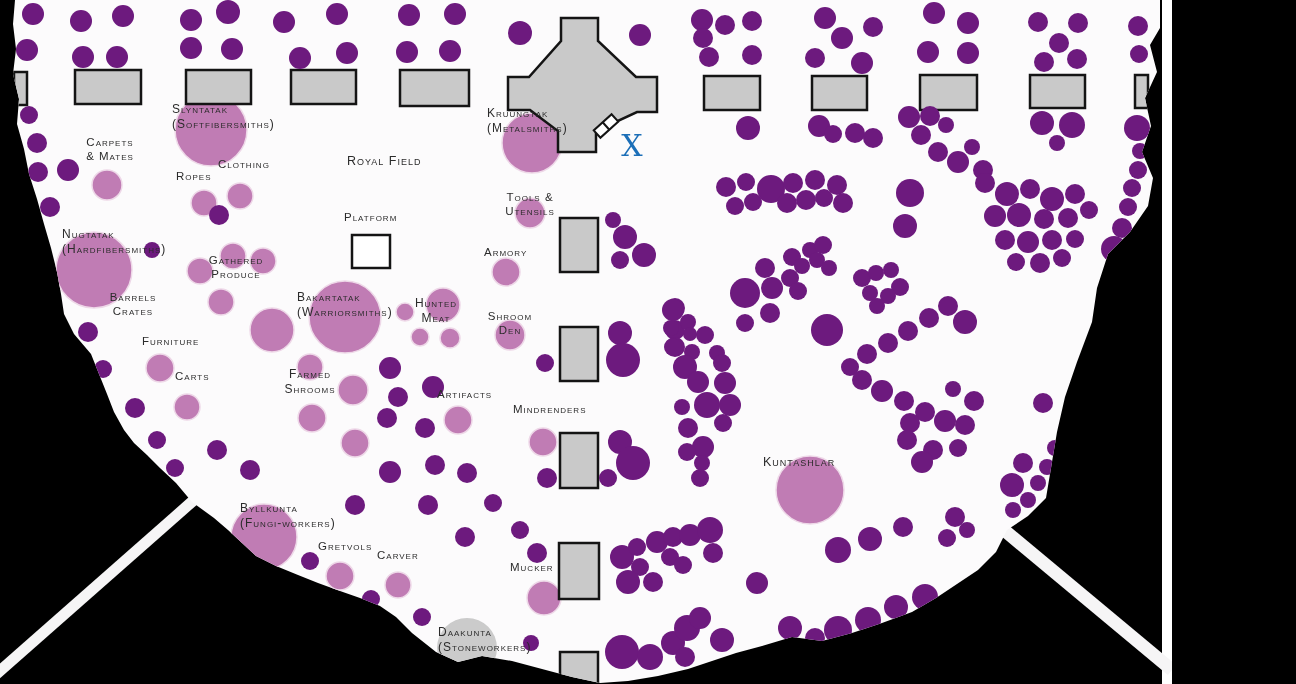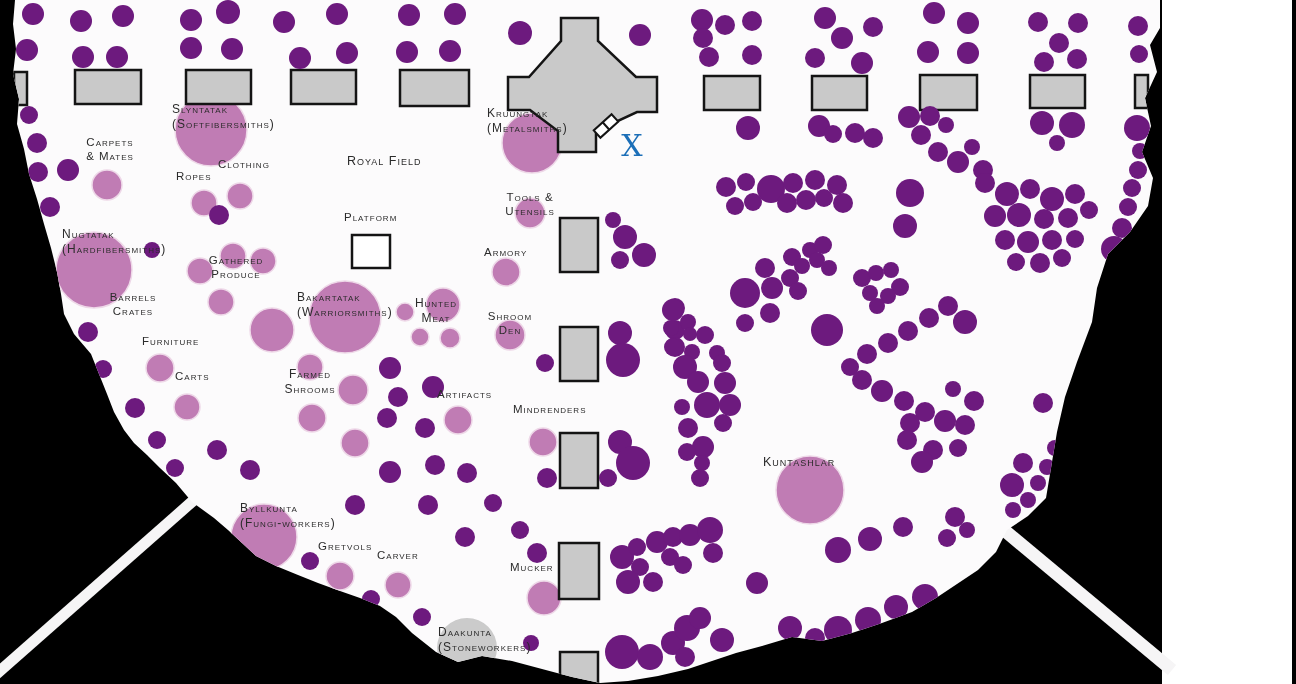--- a/index.html
+++ b/index.html
@@ -1,16 +1,16 @@
 <!DOCTYPE html>
 <html><head>
 <meta charset="utf-8">
 <style>
   html,body{margin:0;padding:0;background:#000;}
-  .stage{position:relative;width:1292px;height:684px;overflow:hidden;background:#f0abfc;}
+  .stage{position:relative;width:1172px;height:684px;overflow:hidden;background:#f0abfc;}
   svg{display:block;}
   text.lbl{font-family:"Liberation Sans",sans-serif;font-variant:small-caps;letter-spacing:1px;fill:#2b2b2b;}
   text.xmark{font-family:"DejaVu Serif",serif;}
 </style>
 </head>
 <body>
 
 <div class="stage">
   <svg id="map-svg" width="1296" height="684" viewBox="0 0 1296 684" xmlns="http://www.w3.org/2000/svg">
       <rect x="0" y="0" width="1296" height="684" fill="#000000"></rect>

